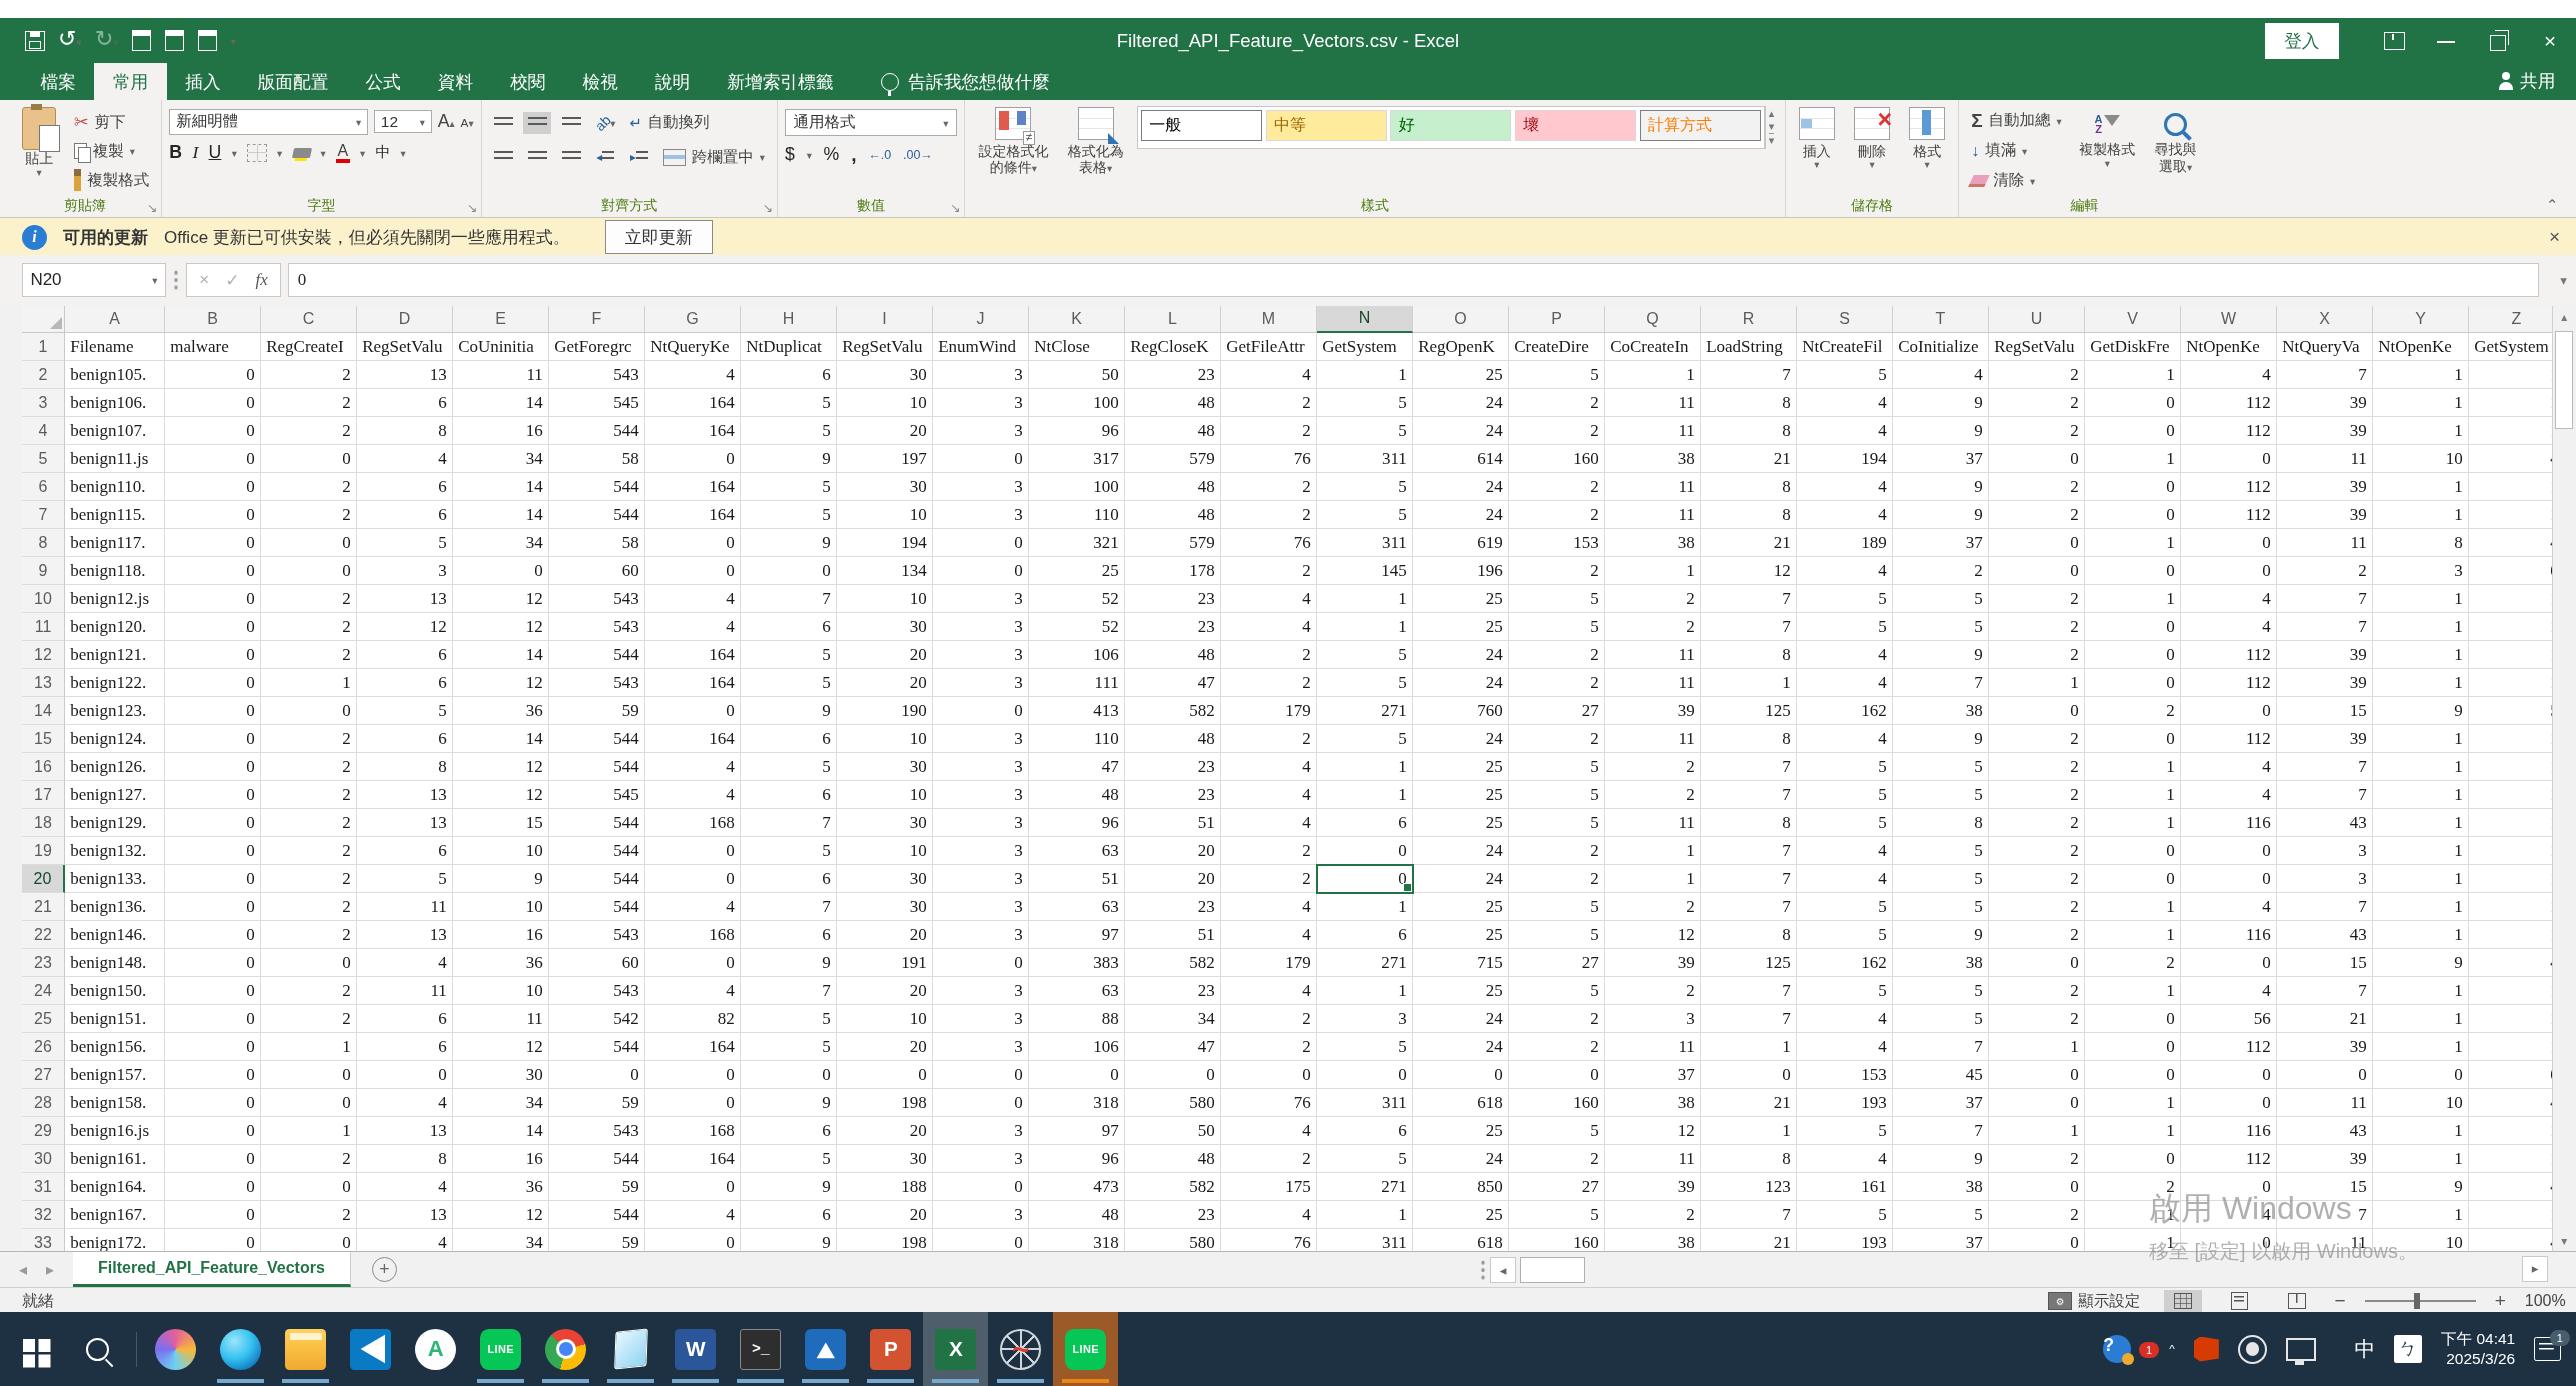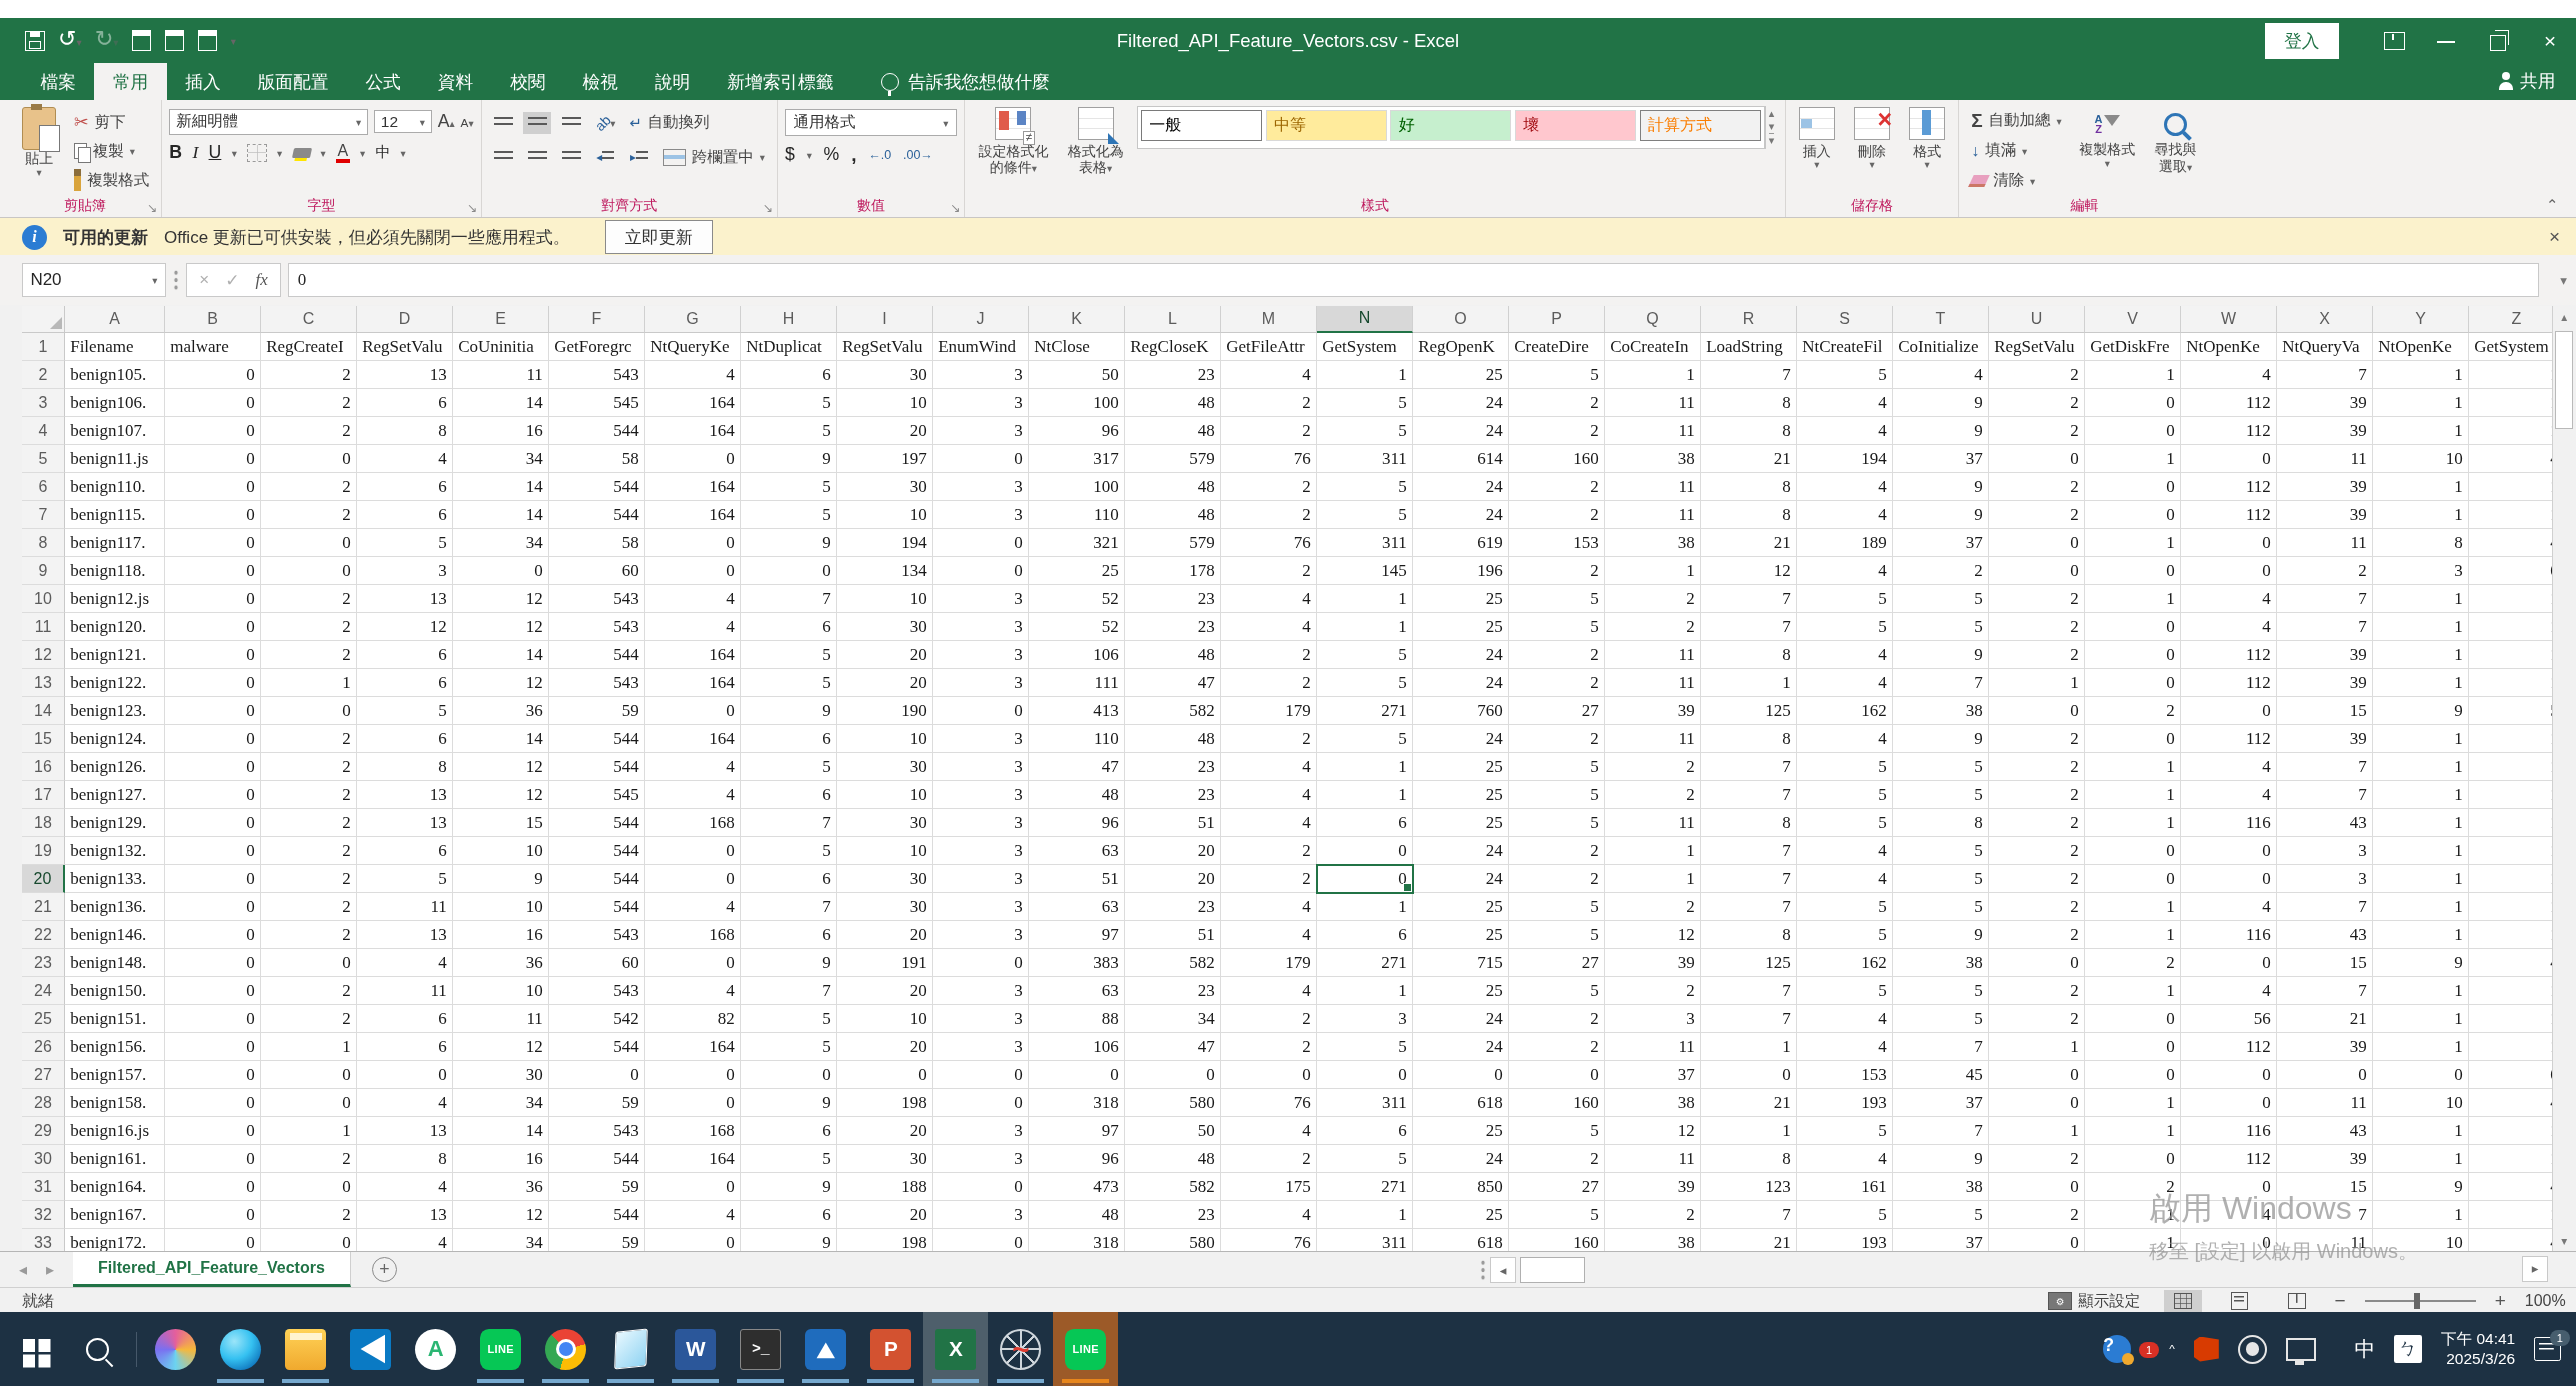--- a/index.html
+++ b/index.html
@@ -32,21 +32,21 @@
   .rtab.active{background:#f3f2f1;color:#217346;}
   #tellme{display:flex;align-items:center;gap:8.9px;margin-left:29.5px;font-size:17.7px;}
   .bulb{width:16px;height:16px;border:1.5px solid #fff;border-radius:50%;position:relative;}
   .bulb::after{content:"";position:absolute;left:5.2px;bottom:-6.6px;width:3px;height:5.2px;background:#fff;}
   #share{position:absolute;right:20.7px;top:69px;display:flex;align-items:center;gap:7.4px;font-size:17.7px;color:#fff;}
   .person{width:13.3px;height:7.4px;border-radius:6.6px 6.6px 0 0;background:#fff;position:relative;margin-top:10.3px;}
   .person::before{content:"";position:absolute;top:-10.3px;left:3px;width:8px;height:8px;border-radius:50%;background:#fff;}
   
   #ribbon{top:100px;height:117px;background:#f3f2f1;border-bottom:0.7px solid #c8c6c4;display:flex;padding-left:8.9px;}
   .rgroup{position:relative;border-right:0.7px solid #d8d6d4;padding:5.9px 7.4px 22px;display:flex;gap:7.4px;align-items:flex-start;}
-  .glabel{position:absolute;bottom:2.2px;left:0;right:0;text-align:center;font-size:14px;color:#be185d;}
+  .glabel{position:absolute;bottom:2.2px;left:0;right:0;text-align:center;font-size:14px;color:#4d7c0f;}
   .lnch{position:absolute;right:3.7px;bottom:2.2px;font-size:12.5px;color:#8a8a8a;}
   .rbtn{display:flex;align-items:center;gap:5.9px;font-size:15.5px;color:#444;padding:2.2px 4.4px;white-space:nowrap;}
   .bigbtn{display:flex;flex-direction:column;align-items:center;justify-content:flex-start;font-size:14px;color:#444;padding:1.5px 5.9px;line-height:1.2;text-align:center;}
   .dd{font-size:10.3px;color:#666;}
   .col{display:flex;flex-direction:column;gap:3px;}
   .row{display:flex;align-items:center;gap:5.9px;}
   .ic-clip{width:32px;height:41px;background:#e8c28a;border:1.5px solid #b08d52;border-radius:3px;position:relative;}
   .ic-clip::before{content:"";position:absolute;right:-4.4px;bottom:-3px;width:19px;height:25px;background:#fff;border:1.5px solid #777;}
   .ic-clip::after{content:"";position:absolute;top:-4.4px;left:7.4px;width:11.8px;height:5.9px;background:#9a7b47;}
   .ic-cut{color:#c0504d;font-size:17.7px;}

